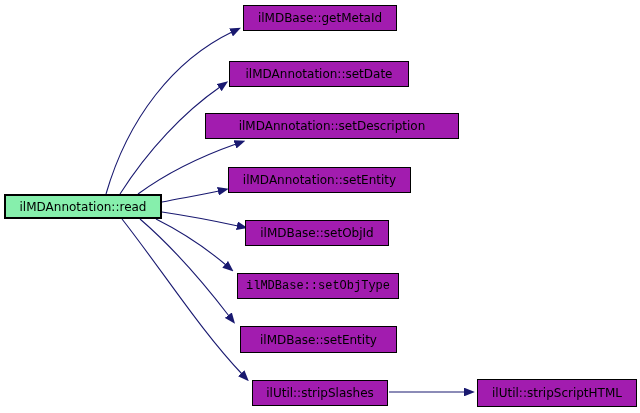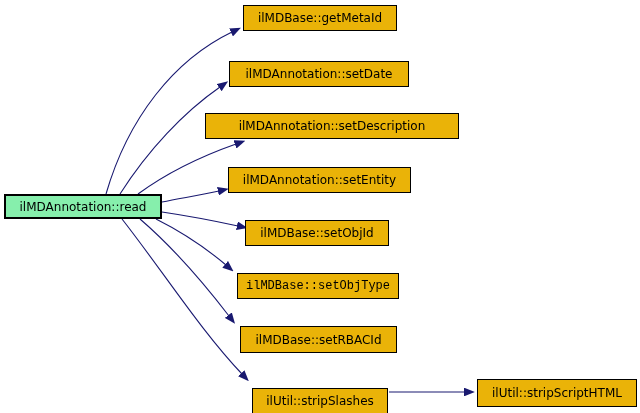--- a/index.html
+++ b/index.html
@@ -19,21 +19,21 @@
     position: absolute;
     top: 0;
     left: 0;
     width: 640px;
     height: 413px;
     pointer-events: none;
   }
   .node {
     position: absolute;
     box-sizing: border-box;
-    background: #eab308;
+    background: #a21caf;
     border: 1px solid #000000;
     display: flex;
     align-items: center;
     justify-content: center;
     font-size: 12px;
     line-height: 1;
     color: #000000;
     white-space: nowrap;
     cursor: pointer;
   }
@@ -74,19 +74,19 @@
   <div class="node" style="left:229px; top:61px; width:180px; height:26px;">ilMDAnnotation::setDate</div>
 
   <div class="node" style="left:205px; top:113px; width:254px; height:26px;">ilMDAnnotation::setDescription</div>
 
   <div class="node" style="left:228px; top:167px; width:183px; height:26px;">ilMDAnnotation::setEntity</div>
 
   <div class="node" style="left:245px; top:220px; width:144px; height:26px;">ilMDBase::setObjId</div>
 
   <div class="node" style="left:237px; top:273px; width:162px; height:26px;font-family:Liberation Mono, monospace;">ilMDBase::setObjType</div>
 
-  <div class="node" style="left:240px; top:326px; width:157px; height:27px;">ilMDBase::setRBACId</div>
+  <div class="node" style="left:240px; top:326px; width:157px; height:27px;">ilMDBase::setEntity</div>
 
-  <div class="node" style="left:252px; top:380px; width:136px; height:26px;margin-top:8px;">ilUtil::stripSlashes</div>
+  <div class="node" style="left:252px; top:380px; width:136px; height:26px;">ilUtil::stripSlashes</div>
 
   <div class="node" style="left:477px; top:379px; width:160px; height:28px;">ilUtil::stripScriptHTML</div>
 
 </div>
 
 </body></html>

